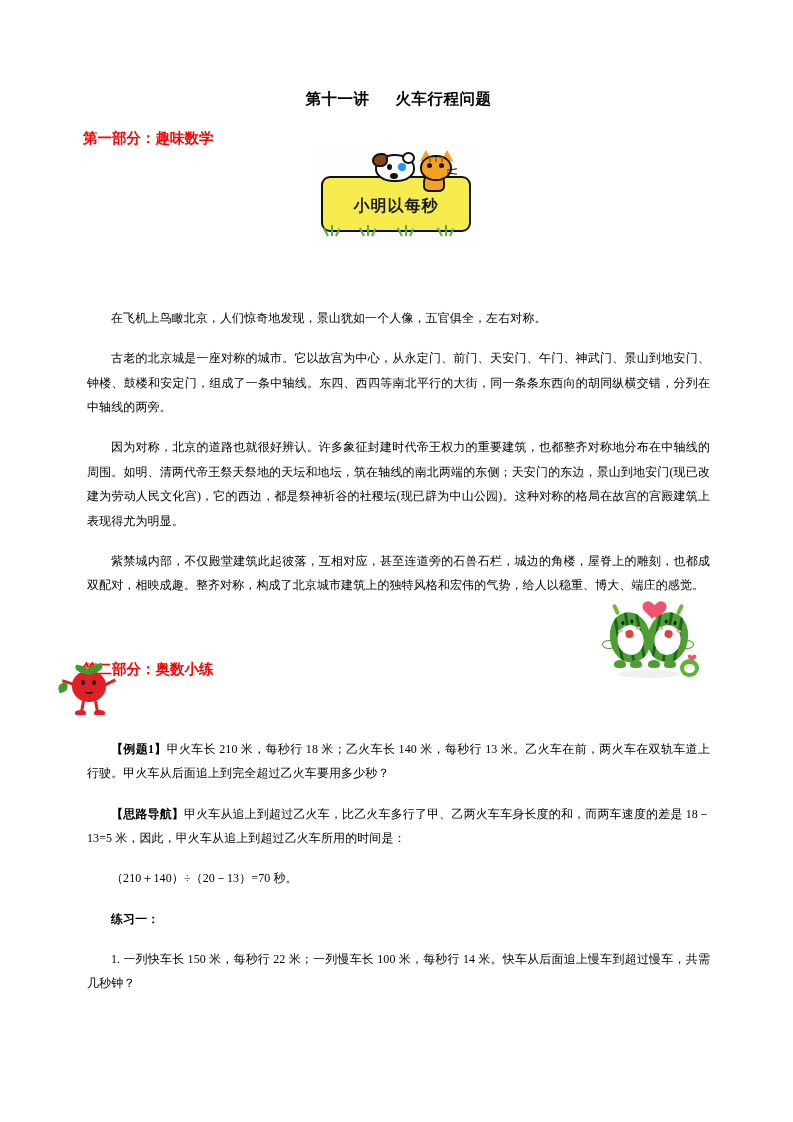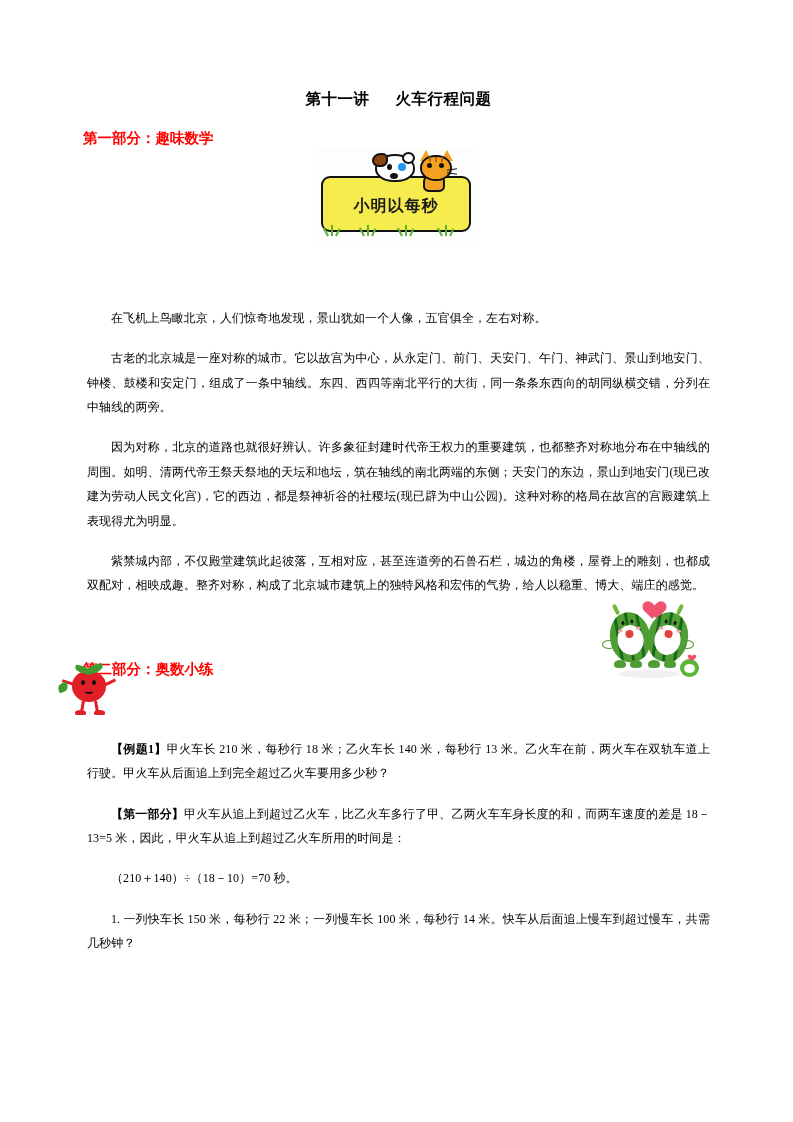--- a/index.html
+++ b/index.html
@@ -500,24 +500,25 @@
     <p class="body-para">紫禁城内部，不仅殿堂建筑此起彼落，互相对应，甚至连道旁的石兽石栏，城边的角楼，屋脊上的雕刻，也都成双配对，相映成趣。整齐对称，构成了北京城市建筑上的独特风格和宏伟的气势，给人以稳重、博大、端庄的感觉。</p>
 
     <div style="height:33px"></div>
 
     <div class="section-heading">第二部分：奥数小练</div>
 
     <div style="height:30px"></div>
 
     <p class="body-para"><span class="bold-label">【例题1】</span><span>甲火车长 210 米，每秒行 18 米；乙火车长 140 米，每秒行 13 米。乙火车在前，两火车在双轨车道上行驶。甲火车从后面追上到完全超过乙火车要用多少秒？</span></p>
 
-    <p class="body-para"><span class="bold-label">【第一部分】</span><span>甲火车从追上到超过乙火车，比乙火车多行了甲、乙两火车车身长度的和，而两车速度的差是 18－13=5 米，因此，甲火车从追上到超过乙火车所用的时间是：</span></p>
-
-    <p class="body-para">（210＋140）÷（18－10）=70 秒。</p>
-
+    <p class="body-para"><span class="bold-label">【思路导航】</span><span>甲火车从追上到超过乙火车，比乙火车多行了甲、乙两火车车身长度的和，而两车速度的差是 18－13=5 米，因此，甲火车从追上到超过乙火车所用的时间是：</span></p>
+
+    <p class="body-para">（210＋140）÷（20－13）=70 秒。</p>
+
+    <p class="body-para" style="margin-top:6px"><span class="bold-label">练习一：</span></p>
 
     <p class="body-para">1. 一列快车长 150 米，每秒行 22 米；一列慢车长 100 米，每秒行 14 米。快车从后面追上慢车到超过慢车，共需几秒钟？</p>
 
   </div>
 
   <div class="illus-symmetry">
     <div class="sign-box"></div>
 
     <div class="dog">
       <div class="dog-head"></div>

